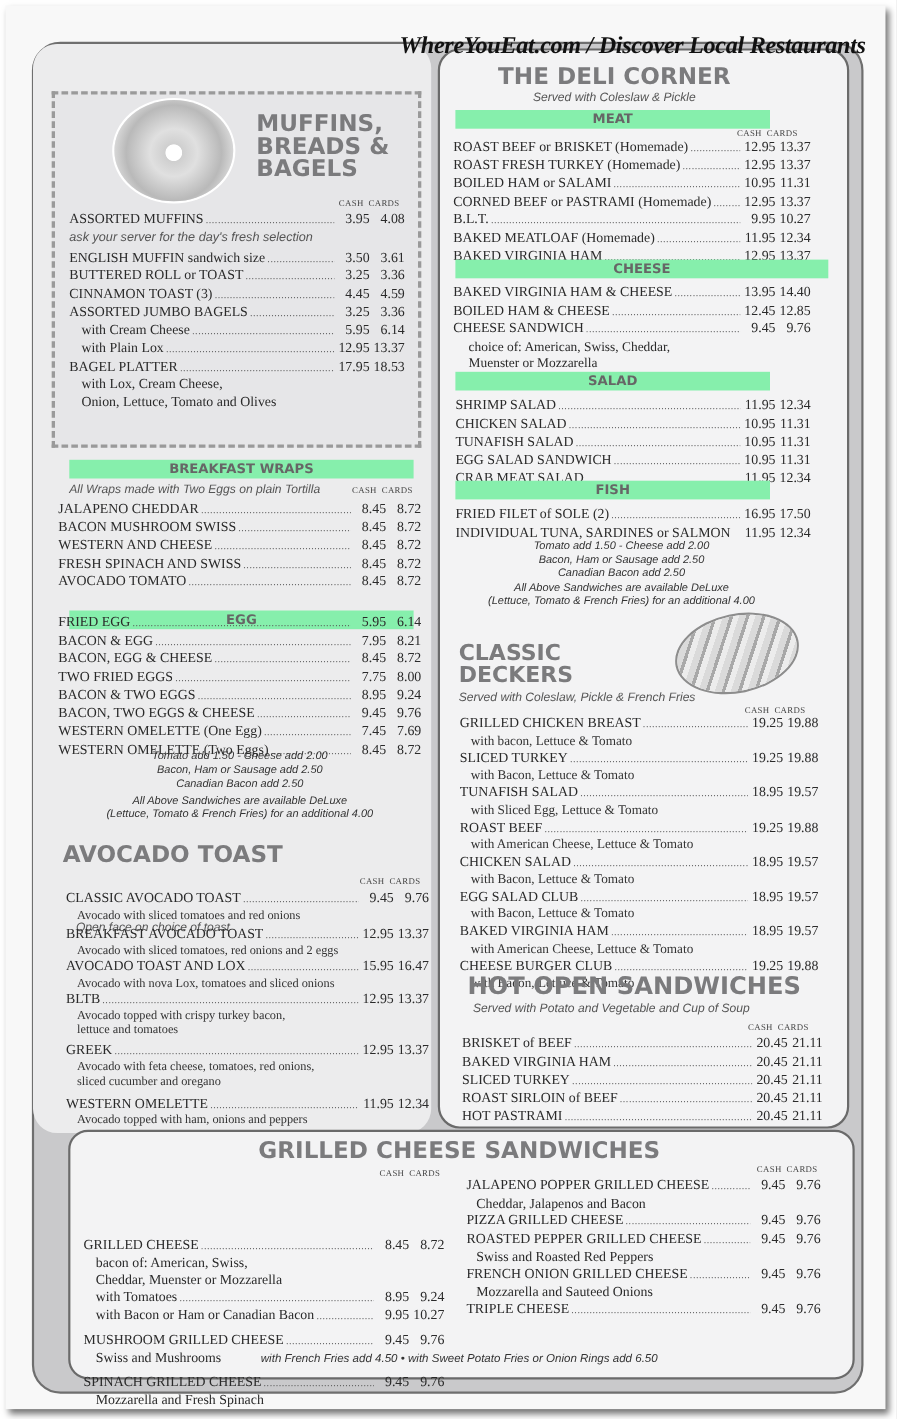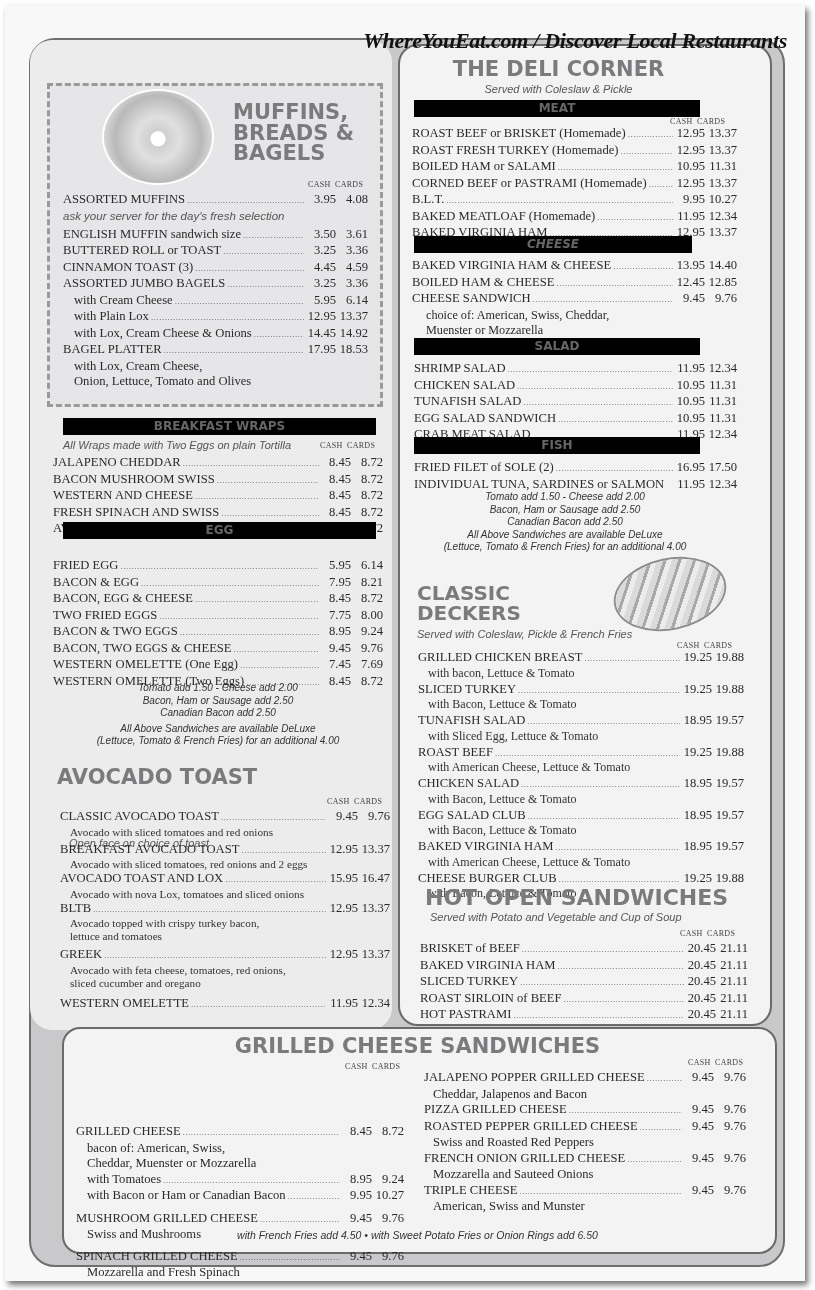--- a/index.html
+++ b/index.html
@@ -43,21 +43,21 @@
   .sandwich-img {
     position: absolute; left: 615px; top: 560px; width: 110px; height: 68px;
     border-radius: 50%; transform: rotate(-12deg);
     background: repeating-linear-gradient(120deg, #dadada 0 6px, #a8a8a8 6px 9px, #ececec 9px 14px);
     box-shadow: 0 0 0 2px #8d8d8d;
   }
   .sans { font-family: "Liberation Sans", sans-serif; }
   .bigtitle { position: absolute; font-family: "DejaVu Sans", sans-serif; font-weight: bold; color: #7b7b7d; line-height: 0.98; }
   .subtitle { position: absolute; font-family: "Liberation Sans", sans-serif; font-style: italic; color: #555; font-size: 11px; }
   .bar {
-    position: absolute; height: 17px; background: #000000;
+    position: absolute; height: 17px; background: #86efac;
     font-family: "DejaVu Sans", sans-serif; font-weight: bold; font-size: 12px; color: #666; text-align: center; line-height: 17px;
   }
   .colhdr { position: absolute; font-family: "Liberation Serif", serif; font-size: 8px; color: #444; letter-spacing: 0.3px; }
   .colhdr span { display: inline-block; width: 27px; }
   .list { position: absolute; }
   .row { display: flex; align-items: baseline; font-size: 12.6px; line-height: 15.5px; white-space: nowrap; }
   .row .name { flex: 0 0 auto; }
   .row .dots { flex: 1 1 auto; overflow: hidden; color: #555; margin: 0 2px; letter-spacing: 0.5px; font-size: 9px; }
   .row .dots::before { content: "...................................................................................................................................."; }
   .row .p { flex: 0 0 auto; width: 30px; text-align: right; }
@@ -124,26 +124,20 @@
       <span class="dots"></span>
       <span class="p">5.95</span>
       <span class="p2">6.14</span>
     </div>
   <div class="row" style="padding-left:11px">
       <span class="name">with Plain Lox</span>
       <span class="dots"></span>
       <span class="p">12.95</span>
       <span class="p2">13.37</span>
     </div>
-  <div class="row" style="padding-left:11px">
-      <span class="name">with Lox, Cream Cheese &amp; Onions</span>
-      <span class="dots"></span>
-      <span class="p">14.45</span>
-      <span class="p2">14.92</span>
-    </div>
   <div class="row">
       <span class="name">BAGEL PLATTER</span>
       <span class="dots"></span>
       <span class="p">17.95</span>
       <span class="p2">18.53</span>
     </div>
   <div class="desc-lg" style="padding-left:11px">with Lox, Cream Cheese,</div>
   <div class="desc-lg" style="padding-left:11px">Onion, Lettuce, Tomato and Olives</div>
 </div>
 
@@ -178,21 +172,21 @@
       <span class="p2">8.72</span>
     </div>
   <div class="row">
       <span class="name">AVOCADO TOMATO</span>
       <span class="dots"></span>
       <span class="p">8.45</span>
       <span class="p2">8.72</span>
     </div>
 </div>
 
-<div class="bar" style="left:63px; top:522px; width:313px;">EGG</div>
+<div class="bar" style="left:63px; top:555px; width:313px;">EGG</div>
 <div class="list" style="left:53px; top:558px; width:330px;">
   <div class="row">
       <span class="name">FRIED EGG</span>
       <span class="dots"></span>
       <span class="p">5.95</span>
       <span class="p2">6.14</span>
     </div>
   <div class="row">
       <span class="name">BACON &amp; EGG</span>
       <span class="dots"></span>
@@ -289,20 +283,21 @@
     </div>
   <div class="desc" style="padding-left:10px">Avocado with feta cheese, tomatoes, red onions,</div>
   <div class="desc" style="padding-left:10px">sliced cucumber and oregano</div>
   <div style="height:6px"></div>
   <div class="row">
       <span class="name">WESTERN OMELETTE</span>
       <span class="dots"></span>
       <span class="p">11.95</span>
       <span class="p2">12.34</span>
     </div>
+  <div class="desc" style="padding-left:10px">Avocado topped with ham, onions and peppers</div>
 </div>
 
 <div class="panel-right"></div>
 <div class="bigtitle" style="left:400px; top:59px; width:317px; text-align:center; font-size:21px;">THE DELI CORNER</div>
 <div class="subtitle" style="left:400px; top:83px; width:317px; text-align:center;">Served with Coleslaw &amp; Pickle</div>
 
 <div class="bar" style="left:414px; top:100px; width:286px;">MEAT</div>
 <div class="colhdr" style="left:670px; top:117px;">
   <span>CASH</span><span>CARDS</span>
 </div>
@@ -344,21 +339,21 @@
       <span class="p2">12.34</span>
     </div>
   <div class="row">
       <span class="name">BAKED VIRGINIA HAM</span>
       <span class="dots"></span>
       <span class="p">12.95</span>
       <span class="p2">13.37</span>
     </div>
 </div>
 
-<div class="bar" style="left:414px; top:236px; width:278px;font-style:italic;">CHEESE</div>
+<div class="bar" style="left:414px; top:236px; width:339px;">CHEESE</div>
 <div class="list" style="left:412px; top:258px; width:325px;">
   <div class="row">
       <span class="name">BAKED VIRGINIA HAM &amp; CHEESE</span>
       <span class="dots"></span>
       <span class="p">13.95</span>
       <span class="p2">14.40</span>
     </div>
   <div class="row">
       <span class="name">BOILED HAM &amp; CHEESE</span>
       <span class="dots"></span>
@@ -618,15 +613,14 @@
       <span class="p">9.45</span>
       <span class="p2">9.76</span>
     </div>
   <div class="desc-lg" style="padding-left:9px">Mozzarella and Sauteed Onions</div>
   <div class="row">
       <span class="name">TRIPLE CHEESE</span>
       <span class="dots"></span>
       <span class="p">9.45</span>
       <span class="p2">9.76</span>
     </div>
-  <div class="desc-lg" style="padding-left:9px">American, Swiss and Munster</div>
 </div>
 <div class="note" style="left:62px; top:1229px; width:711px; font-size:10.5px;">with French Fries add 4.50 • with Sweet Potato Fries or Onion Rings add 6.50</div>
 
 </body></html>

